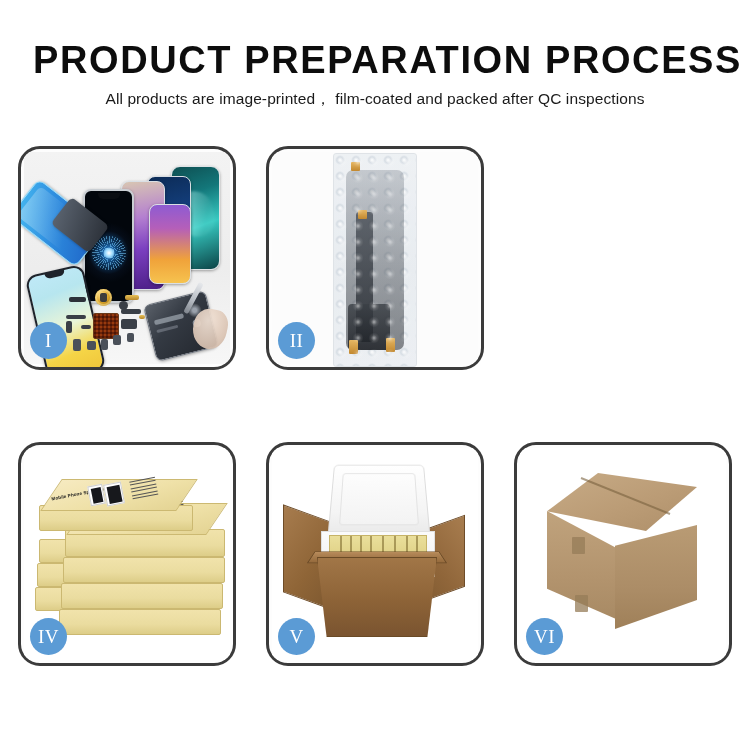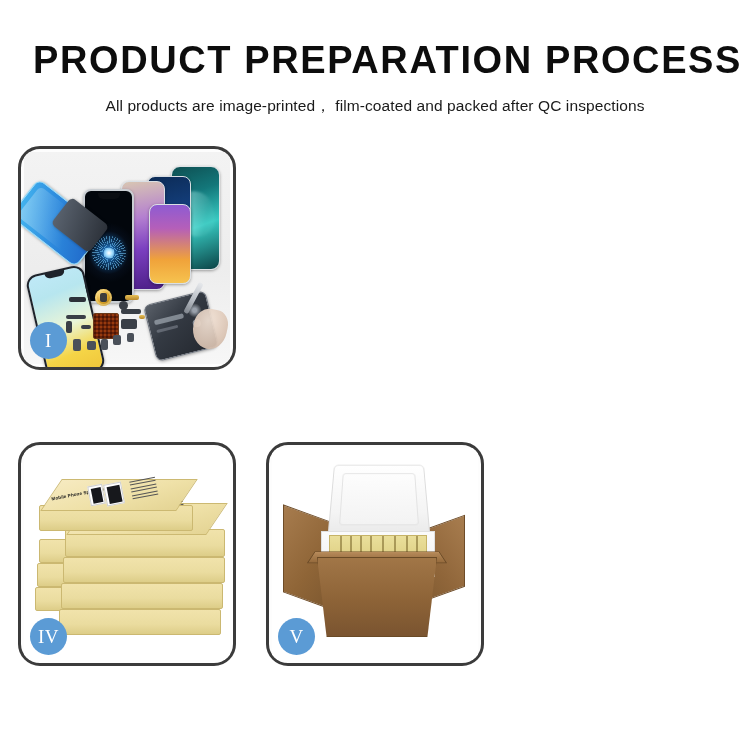--- a/index.html
+++ b/index.html
@@ -29,21 +29,21 @@
     font-family: "Liberation Sans", sans-serif;
     font-size: 38px;
     font-weight: bold;
     letter-spacing: 1.6px;
     color: #0d0d0d;
     line-height: 44px;
     white-space: nowrap;
     padding-left: 25px;
   }
   .subtitle {
-    margin: 7px;
+    margin: 0;
     padding-top: 7px;
     font-family: "Liberation Sans", sans-serif;
     font-size: 15.5px;
     font-weight: normal;
     letter-spacing: 0.1px;
     color: #1a1a1a;
     line-height: 20px;
     white-space: nowrap;
   }
 
@@ -532,20 +532,36 @@
       <div class="part-sq" style="left:92px; top:186px; width:8px; height:10px;"></div>
       <div class="part-sq" style="left:106px; top:184px; width:7px; height:9px;"></div>
       <div class="part-gold-s" style="left:118px; top:166px; width:6px; height:4px;"></div>
 
       <div class="tool-driver"></div>
       <div class="tool-hand"></div>
     </div>
     <div class="badge">I</div>
   </div>
 
+  <div class="panel r1 c2">
+    <div class="panel-inner">
+      <div class="p2-bg"></div>
+      <div class="bubble-pack">
+        <div class="inner-part"></div>
+        <div class="inner-dark"></div>
+        <div class="inner-blob"></div>
+        <div class="tape" style="left:17px; top:8px;"></div>
+        <div class="tape" style="left:24px; top:56px;"></div>
+        <div class="tape" style="left:15px; top:186px; height:14px;"></div>
+        <div class="tape" style="left:52px; top:184px; height:14px;"></div>
+        <div class="bubble-overlay"></div>
+      </div>
+    </div>
+    <div class="badge">II</div>
+  </div>
 
 
   <div class="panel r2 c1">
     <div class="panel-inner">
       <div class="p4-bg"></div>
       <div class="stack">
 
         <div class="sbox" style="left:2px;  top:128px; width:160px; height:22px;"></div>
         <div class="sbox" style="left:4px;  top:104px; width:160px; height:22px;"></div>
         <div class="sbox" style="left:6px;  top:80px;  width:160px; height:22px;"></div>
@@ -609,14 +625,26 @@
           <i style="left:64px"></i>
         <i style="left:76px"></i>
           <i style="left:86px"></i>
       </div>
       <div class="carton-rim"></div>
       <div class="carton-body"></div>
     </div>
     <div class="badge">V</div>
   </div>
 
+  <div class="panel r2 c3">
+    <div class="panel-inner">
+      <div class="p6-bg"></div>
+      <div class="c6-top"></div>
+      <div class="c6-left"></div>
+      <div class="c6-right"></div>
+      <div class="c6-seam"></div>
+      <div class="c6-tape" style="left:55px; top:92px;"></div>
+      <div class="c6-tape" style="left:58px; top:150px;"></div>
+    </div>
+    <div class="badge">VI</div>
+  </div>
 
 </div>
 
 </body></html>

